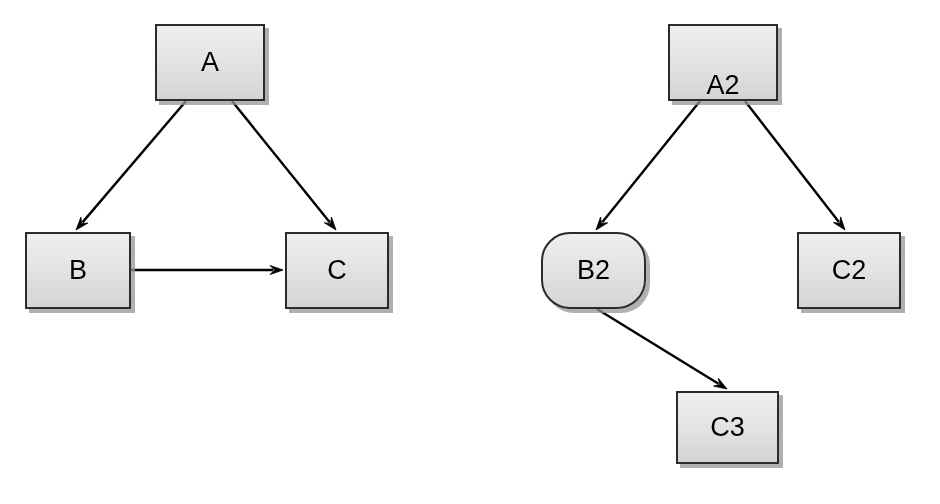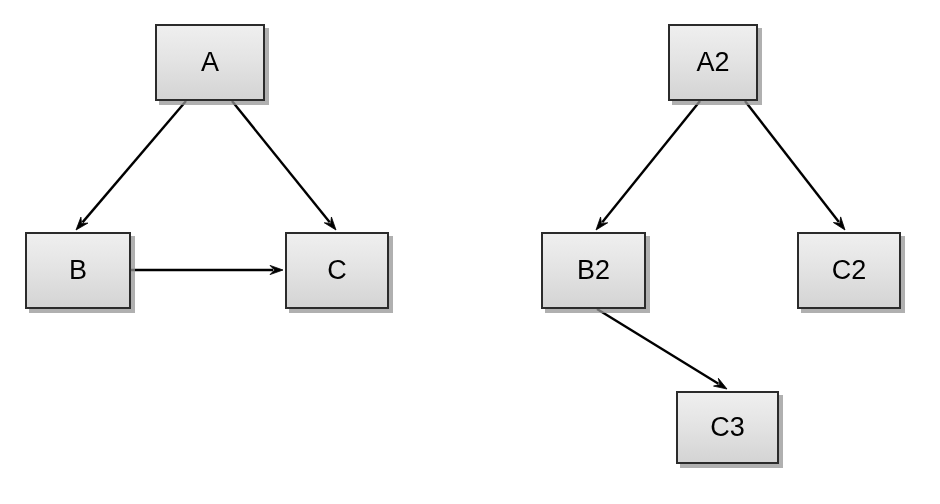--- a/index.html
+++ b/index.html
@@ -81,24 +81,24 @@
   <div id="node-layer">
       <div class="node" style="left: 155px; top: 24px; width: 110px; height: 77px;">
         <span class="node-label">A</span>
       </div>
       <div class="node" style="left: 25px; top: 232px; width: 106px; height: 77px;">
         <span class="node-label">B</span>
       </div>
       <div class="node" style="left: 285px; top: 232px; width: 104px; height: 77px;">
         <span class="node-label">C</span>
       </div>
-      <div class="node" style="left: 668px; top: 24px; width: 90px; height: 77px;">
+      <div class="node" style="left: 668px; top: 24px; width: 110px; height: 77px; align-items: flex-end;">
         <span class="node-label">A2</span>
       </div>
-      <div class="node" style="left: 541px; top: 232px; width: 105px; height: 77px;">
+      <div class="node" style="left: 541px; top: 232px; width: 105px; height: 77px; border-radius: 29px;">
         <span class="node-label">B2</span>
       </div>
       <div class="node" style="left: 797px; top: 232px; width: 104px; height: 77px; text-align: right;">
         <span class="node-label">C2</span>
       </div>
       <div class="node" style="left: 676px; top: 391px; width: 103px; height: 73px;">
         <span class="node-label">C3</span>
       </div>
     </div>
 

